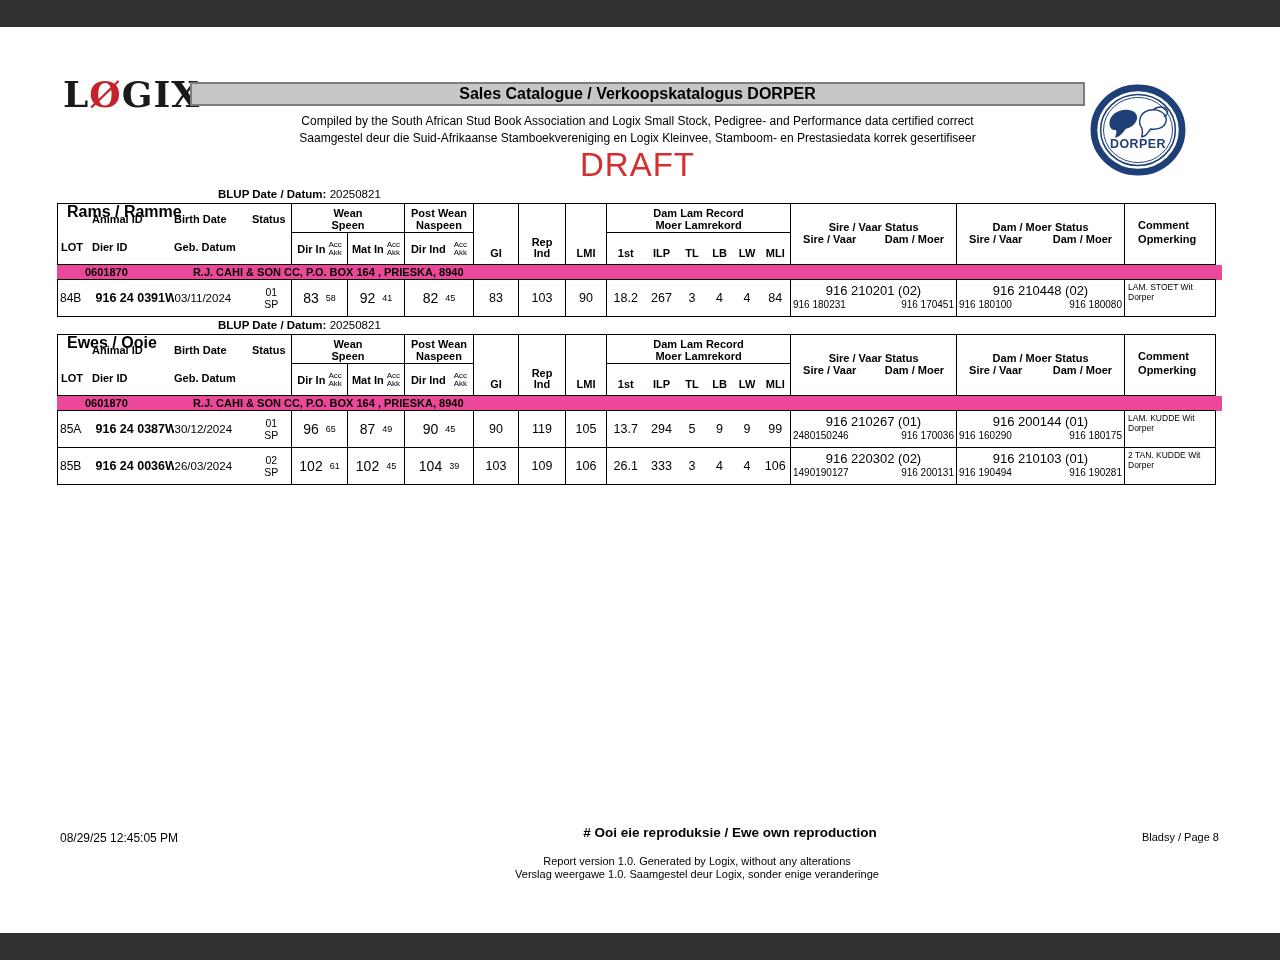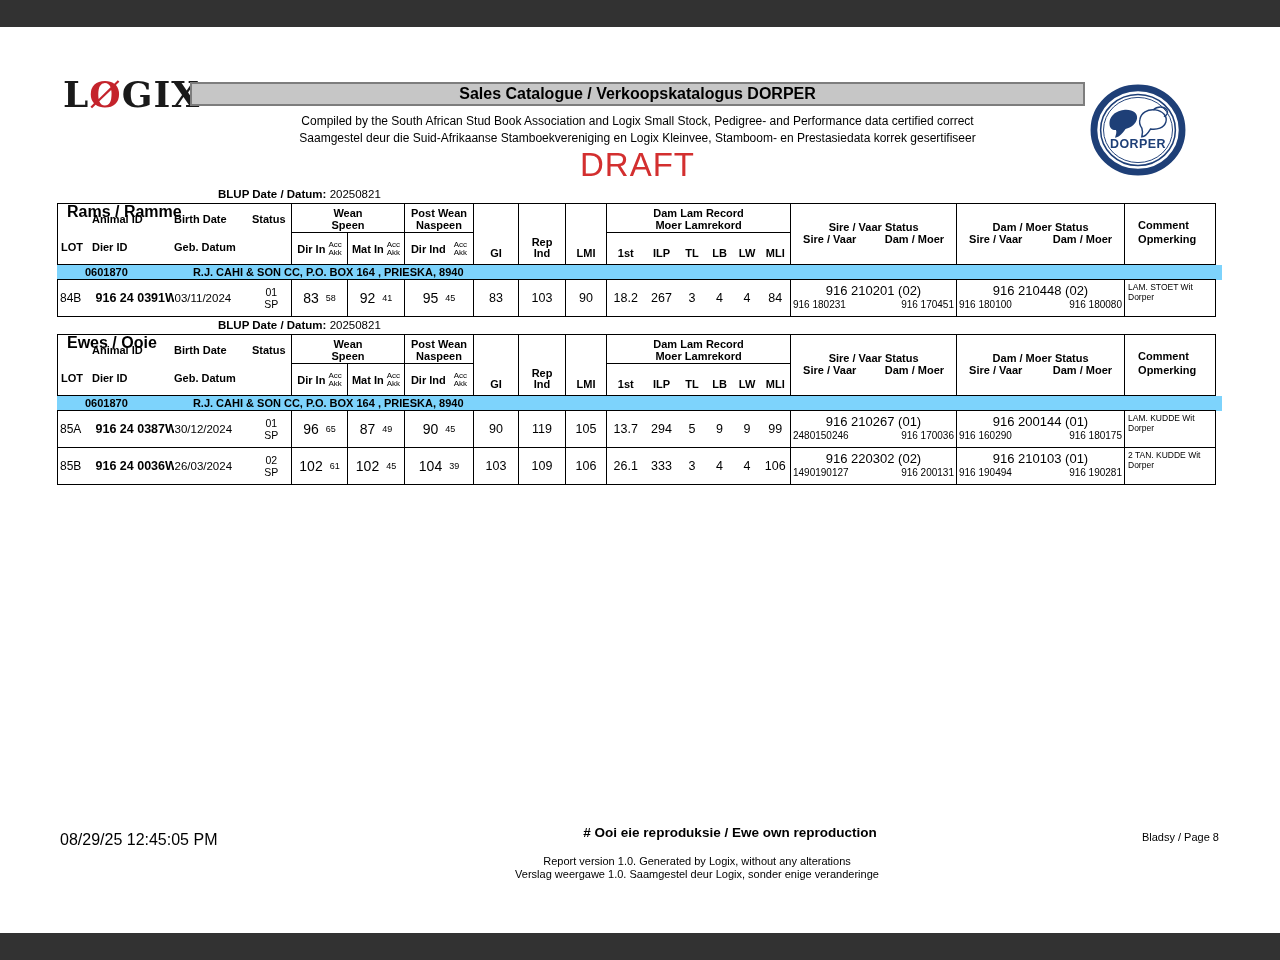--- a/index.html
+++ b/index.html
@@ -46,42 +46,42 @@
   .accstack{display:flex;flex-direction:column;font-size:8px;font-weight:normal;
             line-height:8px;margin-left:3px;text-align:left;}
   td.vb{vertical-align:bottom;text-align:center;padding-bottom:5px !important;}
   .repind{line-height:11px;}
   .statblk{display:flex;flex-direction:column;justify-content:flex-end;height:100%;padding-bottom:3px;}
   .statblk .l1{text-align:center;}
   .statblk .l2{display:flex;justify-content:space-between;padding:0 12px;}
   .cmt-hdr{display:flex;flex-direction:column;justify-content:flex-end;height:100%;
            padding:0 0 4px 13px;line-height:14px;}
 
-  .band{width:1165px;height:15px;background:#7dd3fc;font-size:11px;font-weight:bold;
+  .band{width:1165px;height:15px;background:#ec4899;font-size:11px;font-weight:bold;
         line-height:15px;white-space:nowrap;overflow:hidden;}
   .band .bnum{margin-left:28px;} .band .bname{margin-left:62px;}
 
   table.rowt{border:1px solid #000;margin-top:-1px;}
   table.rowt tr{height:37px;}
   td.lot{font-size:12px;padding-left:2px !important;}
   td.animal{font-size:12.5px;font-weight:bold;padding-left:4px !important;white-space:nowrap;}
   td.birth{font-size:11.5px;padding-left:1px !important;white-space:nowrap;}
   td.status{font-size:10.5px;text-align:center;line-height:12px;}
   td.val .vwrap{display:flex;justify-content:center;align-items:center;height:100%;}
   td.val .num{font-size:14px;}
   td.val .acc{font-size:9px;margin-left:7px;}
   td.mid{font-size:12.5px;text-align:center;}
   td.dl{font-size:12.5px;text-align:center;}
   td.ped{vertical-align:top;}
   .ptop{font-size:13px;text-align:center;margin-top:3px;white-space:nowrap;}
   .pbot{display:flex;justify-content:space-between;font-size:10px;padding:1px 2px 0 2px;white-space:nowrap;}
   td.cmt{vertical-align:top;font-size:8.5px;line-height:10px;padding:2px 2px 0 3px !important;}
 
   
-  .ft-time{position:absolute;left:60px;top:831px;font-size:16px;}
+  .ft-time{position:absolute;left:60px;top:831px;font-size:12px;}
   .ft-note{position:absolute;left:730px;top:825px;transform:translateX(-50%);
            font-size:13.5px;font-weight:bold;white-space:nowrap;}
   .ft-page{position:absolute;right:61px;top:831px;font-size:11px;}
   .ft-ver{position:absolute;left:697px;top:855px;transform:translateX(-50%);
           text-align:center;font-size:11px;line-height:12.5px;white-space:nowrap;}
 </style>
 </head>
 <body>
 
 <div class="page">
@@ -271,21 +271,21 @@
                   </div>
       </td>
       <td class="val br">
         <div class="vwrap">
                     <span class="num">92</span>
                     <span class="acc">41</span>
                   </div>
       </td>
       <td class="val br">
         <div class="vwrap">
-                    <span class="num">95</span>
+                    <span class="num">82</span>
                     <span class="acc">45</span>
                   </div>
       </td>
       <td class="mid br">83</td>
       <td class="mid br">103</td>
       <td class="mid br">90</td>
       <td class="dl">18.2</td>
       <td class="dl">267</td>
       <td class="dl">3</td>
       <td class="dl">4</td>

